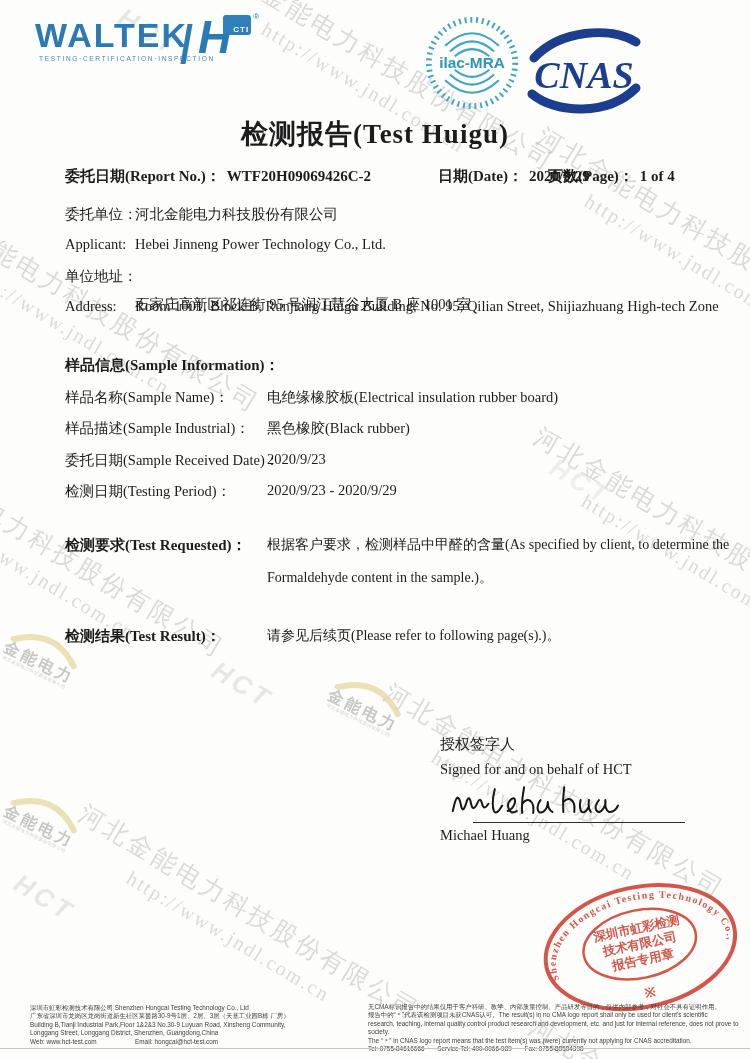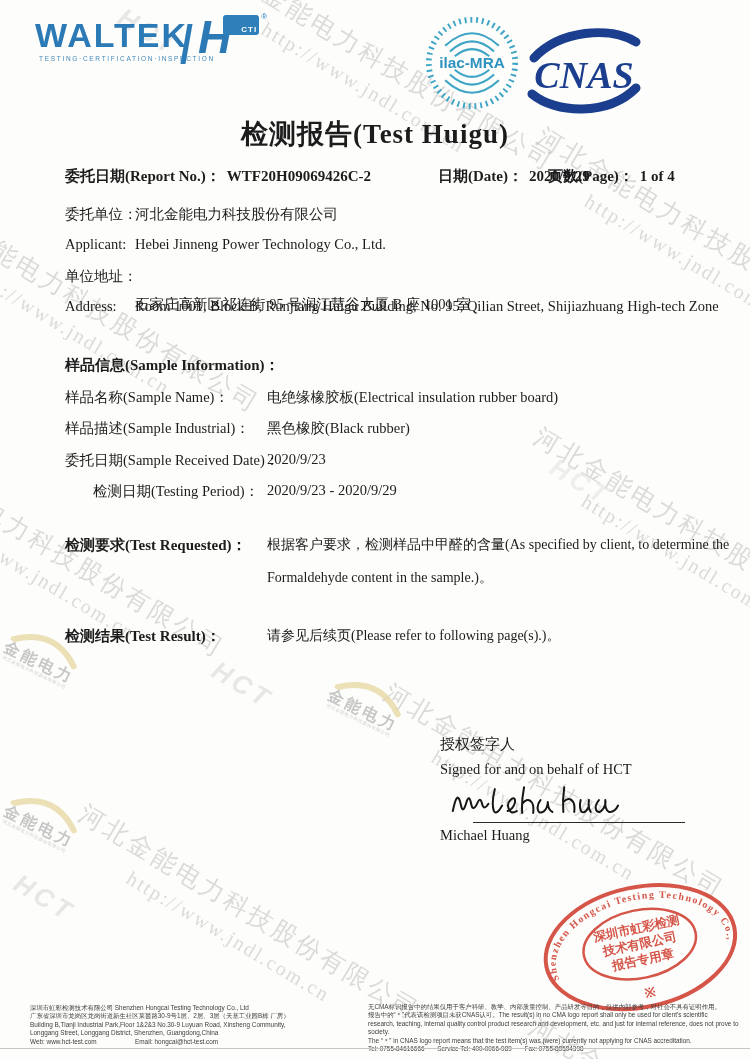--- a/index.html
+++ b/index.html
@@ -11,21 +11,21 @@
   .abs{position:absolute;}
   
   .waltek{left:35px;top:18px;}
   .waltek-brand{font-family:"Liberation Sans","DejaVu Sans",sans-serif;font-weight:bold;
     font-size:34px;letter-spacing:2px;color:#2b7ab6;line-height:1;}
   .waltek-tagline{font-family:"Liberation Sans",sans-serif;font-size:6.5px;letter-spacing:1.7px;
     color:#4189bd;margin-top:3px;margin-left:4px;}
   .logo-divider{left:184px;top:24px;width:5px;height:40px;background:#2b7ab6;transform:skewX(-10deg);}
   .hct-logo{left:198px;top:14px;font-family:"Liberation Sans",sans-serif;color:#2b7ab6;}
   .hct-h{font-size:46px;font-weight:bold;font-style:italic;line-height:1;}
-  .hct-box{display:inline-block;width:36px;height:20px;background:#2f7fba;border-radius:3px;
+  .hct-box{display:inline-block;width:28px;height:20px;background:#2f7fba;border-radius:3px;
     vertical-align:18px;margin-left:-8px;position:relative;}
   .hct-cti{position:absolute;right:2px;bottom:1px;font-size:8px;font-weight:bold;color:#fff;letter-spacing:1px;}
   .hct-reg{position:absolute;right:-8px;top:-2px;font-size:8px;color:#2b7ab6;}
   .ilac{left:424px;top:14px;text-decoration:underline;}
   .cnas-logo{left:526px;top:26px;}
   .cnas-text{left:650px;top:22px;width:95px;font-family:"Liberation Sans",sans-serif;
     font-weight:bold;font-size:13px;line-height:1.28;color:#0e0e0e;}
   
   .doc-title{left:0;top:116px;width:750px;text-align:center;font-size:27px;font-weight:bold;letter-spacing:1px;}
   .meta{top:167px;font-size:15px;font-weight:bold;white-space:nowrap;}
@@ -188,21 +188,21 @@
 
   <div class="lbl" style="top:388px;">样品名称(Sample Name)：</div>
   <div class="val v267" style="top:388px;">电绝缘橡胶板(Electrical insulation rubber board)</div>
 
   <div class="lbl" style="top:419px;">样品描述(Sample Industrial)：</div>
   <div class="val v267" style="top:419px;">黑色橡胶(Black rubber)</div>
 
   <div class="lbl" style="top:451px;">委托日期(Sample Received Date)：</div>
   <div class="val v267" style="top:451px;">2020/9/23</div>
 
-  <div class="lbl" style="top:482px;margin-left:28px;">检测日期(Testing Period)：</div>
+  <div class="lbl" style="top:482px;">检测日期(Testing Period)：</div>
   <div class="val v267" style="top:482px;">2020/9/23 - 2020/9/29</div>
 
   <div class="lbl bold" style="top:536px;font-size:15px;">检测要求(Test Requested)：</div>
   <div class="val v267 wrapval" style="top:528px;">根据客户要求，检测样品中甲醛的含量(As specified by client, to determine the Formaldehyde content in the sample.)。</div>
 
   <div class="lbl bold" style="top:627px;font-size:15px;">检测结果(Test Result)：</div>
   <div class="val v267" style="top:627px;font-size:14px;">请参见后续页(Please refer to following page(s).)。</div>
 
   <div class="abs sig-block">
     <div class="sig-title">授权签字人</div>

